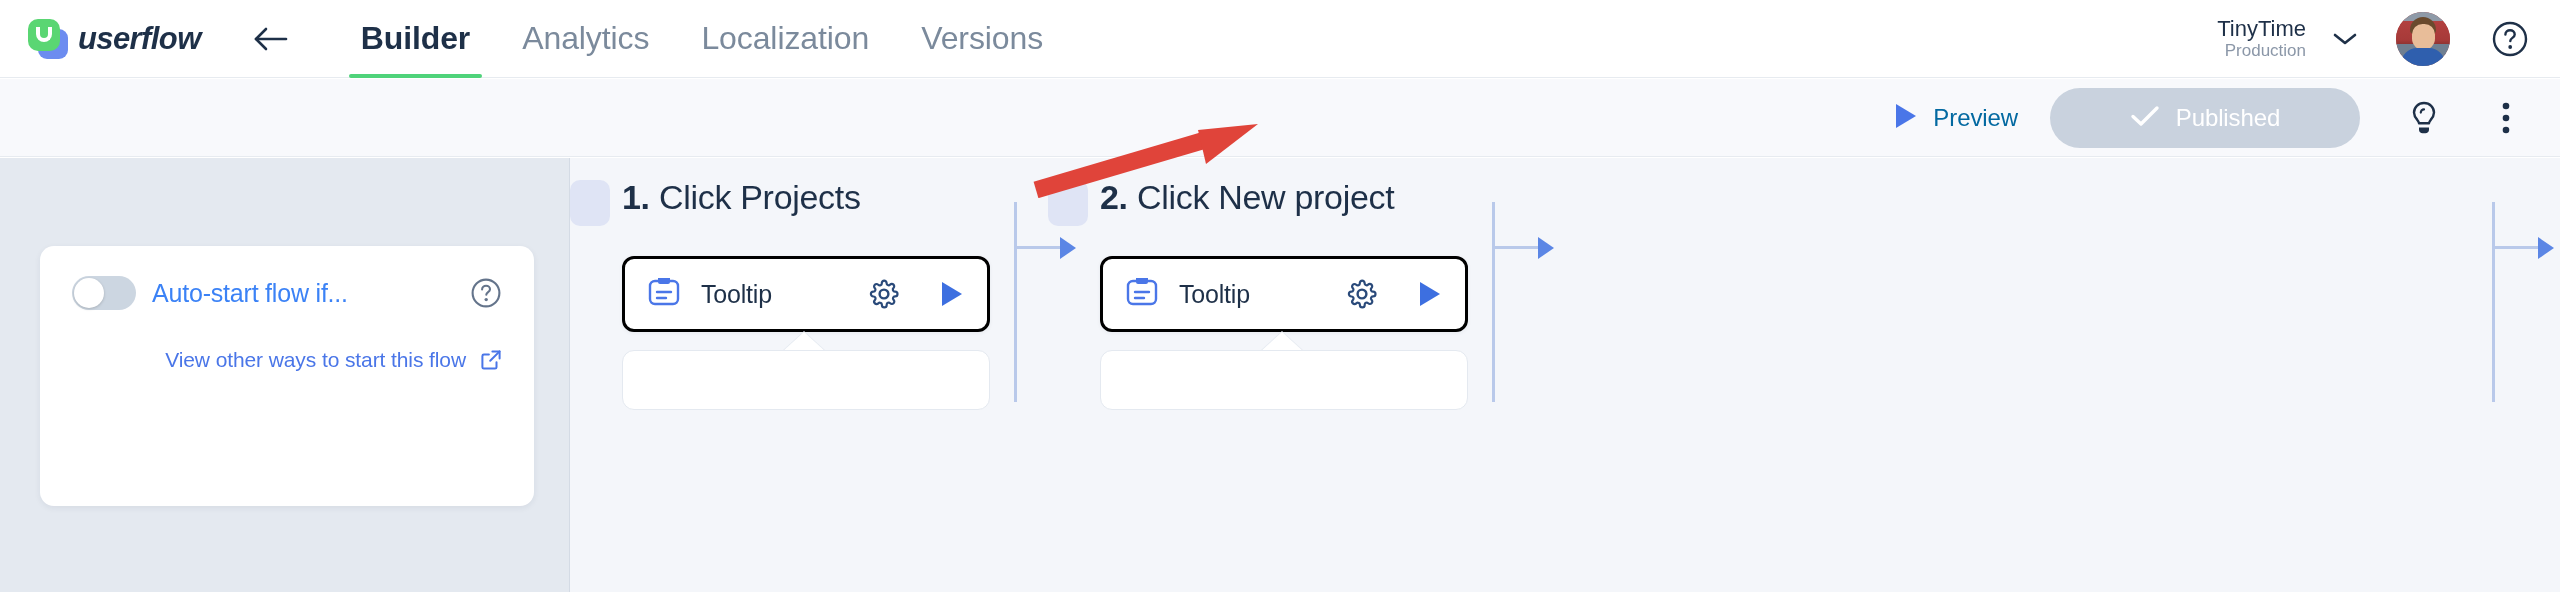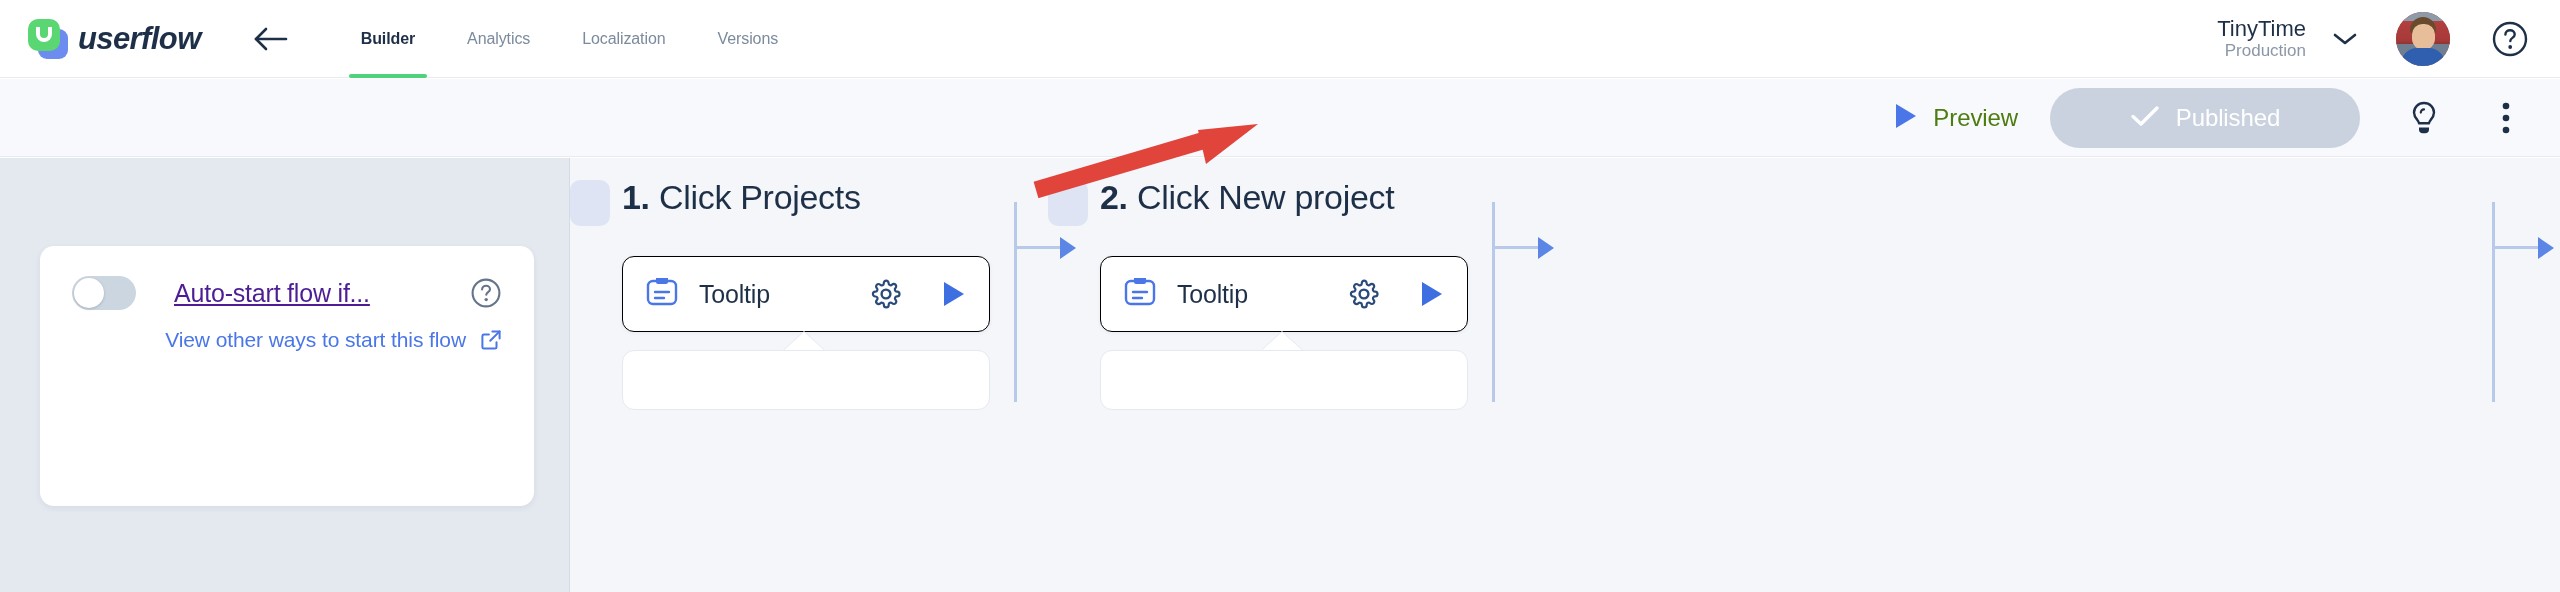--- a/index.html
+++ b/index.html
@@ -48,21 +48,21 @@
     display: flex; align-items: center; justify-content: center;
     cursor: pointer;
   }
   .page-title {
     margin-left: 20px;
     font-size: 30px; color: #1e3048; letter-spacing: -0.2px;
   }
   .tabs { display: flex; align-items: center; margin-left: 42px; height: 78px; }
   .tab {
     position: relative; height: 78px; display: flex; align-items: center;
-    padding: 0 26px; font-size: 16px; color: #7b8a9c; cursor: pointer;
+    padding: 0 26px; font-size: 32px; color: #7b8a9c; cursor: pointer;
     letter-spacing: -0.1px;
   }
   .tab.active { color: #1e3048; font-weight: 700; }
   .tab.active::after {
     content: ""; position: absolute; left: 14px; right: 14px; bottom: 0;
     height: 4px; background: #4fd37a; border-radius: 2px;
   }
   .header-right {
     margin-left: auto; display: flex; align-items: center; margin-right: 30px;
   }
@@ -105,21 +105,21 @@
     position: absolute; top: 79px; left: 0;
     width: 2560px; height: 78px;
     background: #f8f9fc;
     border-bottom: 1px solid #e7ebf0;
     display: flex; align-items: center; justify-content: flex-end;
   }
   .preview-btn {
     display: flex; align-items: center; cursor: pointer; margin-right: 32px;
   }
   .preview-btn .label {
-    margin-left: 14px; font-size: 24px; color: #4d7c0f; letter-spacing: -0.1px;
+    margin-left: 14px; font-size: 24px; color: #0369a1; letter-spacing: -0.1px;
   }
   .published-btn {
     display: flex; align-items: center; justify-content: center;
     width: 310px; height: 60px; border-radius: 30px;
     background: #c9d2de; cursor: pointer;
   }
   .published-btn .label {
     margin-left: 16px; font-size: 24px; color: #ffffff; letter-spacing: -0.1px;
   }
   .tb-icon {
@@ -151,25 +151,25 @@
   .toggle {
     width: 64px; height: 34px; border-radius: 17px;
     background: #ccd6e1; position: relative; cursor: pointer; flex: 0 0 auto;
   }
   .toggle .knob {
     position: absolute; left: 2px; top: 2px;
     width: 30px; height: 30px; border-radius: 50%;
     background: #ffffff; box-shadow: 0 1px 3px rgba(0,0,0,0.18);
   }
   .start-label {
-    margin-left: 38px; font-size: 25px; color: #4c1d95; letter-spacing: -0.2px; text-decoration: underline;
+    margin-left: 16px; font-size: 25px; color: #3b82f6; letter-spacing: -0.2px;
   }
   .start-help { margin-left: auto; cursor: pointer; display: flex; }
   .start-link-row {
-    margin-top: 18px; display: flex; align-items: center; justify-content: flex-end;
+    margin-top: 38px; display: flex; align-items: center; justify-content: flex-end;
   }
   .start-link {
     font-size: 21px; color: #4a76e8; cursor: pointer; letter-spacing: -0.1px;
   }
   .ext-icon { margin-left: 14px; display: flex; cursor: pointer; }
 
   
   .step {
     position: absolute; top: 0; width: 480px;
   }
@@ -179,21 +179,21 @@
     border-radius: 10px;
   }
   .step-title {
     position: absolute; top: 20px; left: 10px;
     font-size: 34px; color: #1e3048; letter-spacing: -0.3px; white-space: nowrap;
   }
   .step-title .num { font-weight: 700; }
   .node-card {
     position: absolute; top: 98px; left: 10px;
     width: 368px; height: 76px;
-    background: #ffffff; border: 1px solid #000000; border-radius: 12px;
+    background: #ffffff; border: 3px solid #000000; border-radius: 12px;
     box-shadow: 0 1px 4px rgba(30,48,72,0.06);
     display: flex; align-items: center; padding: 0 22px;
   }
   .node-card .node-label {
     margin-left: 20px; font-size: 25px; color: #1e3048; letter-spacing: -0.2px;
   }
   .node-card .gear { margin-left: auto; cursor: pointer; display: flex; }
   .node-card .play { margin-left: 40px; cursor: pointer; display: flex; }
   .node-tail {
     position: absolute; top: 174px; left: 170px;

